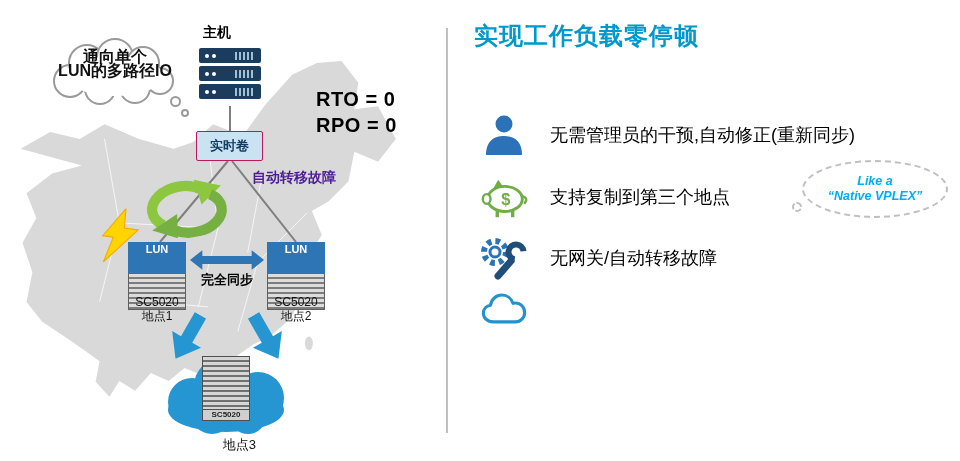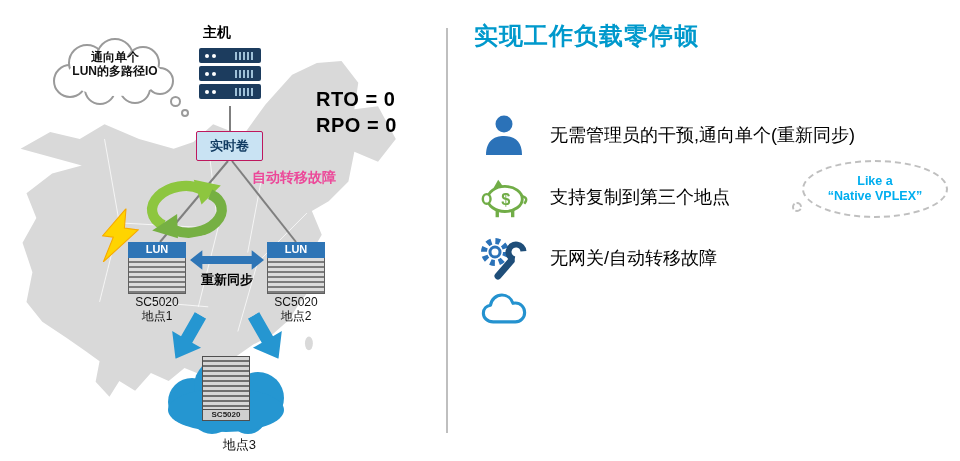--- a/index.html
+++ b/index.html
@@ -7,48 +7,48 @@
   .slide { position:relative; width:960px; height:461px; background:#fff; overflow:hidden; }
   .abs { position:absolute; }
   .preline { white-space:pre-line; }
 
   
   .china-map { left:8px; top:55px; width:430px; height:395px; }
   .connectors { left:0; top:0; width:960px; height:461px; pointer-events:none; }
 
   .thought-cloud-svg { left:45px; top:36px; width:140px; height:70px; }
   .thought-text { left:45px; top:50px; width:140px; text-align:center;
-                  font-size:12px; font-weight:bold; color:#111; line-height:14px; }
+                  font-size:16px; font-weight:bold; color:#111; line-height:14px; }
   .thought-dot { background:#fff; border:2px solid #9a9a9a; border-radius:50%; }
   .dot1 { left:170px; top:96px; width:11px; height:11px; }
   .dot2 { left:181px; top:109px; width:8px; height:8px; }
 
   .host-label { left:203px; top:24px; width:54px; text-align:left; font-size:14px; font-weight:bold; color:#000; }
   .host-server { left:199px; top:48px; width:62px; }
   .host-unit { height:15px; margin-bottom:3px; background:#1c3c5e; border-radius:2px;
                display:flex; align-items:center; padding:0 6px; gap:3px; }
   .host-dot { width:4px; height:4px; background:#fff; border-radius:50%; }
   .host-grill { margin-left:auto; width:20px; height:8px;
                 background:repeating-linear-gradient(90deg,#9fc1d8 0 2px,transparent 2px 4px); }
 
   .volume-box { left:196px; top:131px; width:67px; height:30px; background:#c9e3f3;
                 border:1px solid #be185d; border-radius:2px; color:#123c62;
                 font-size:13px; font-weight:bold; display:flex; align-items:center; justify-content:center; }
 
   .path-note { left:84px; top:115px; font-size:12px; font-weight:bold; color:#111; line-height:15px; }
   .rto-rpo { left:316px; top:86px; font-size:20px; font-weight:bold; color:#000; line-height:26px; letter-spacing:.5px; }
-  .failover-label { left:252px; top:169px; font-size:14px; font-weight:bold; color:#ec4899; }
+  .failover-label { left:252px; top:169px; font-size:14px; font-weight:bold; color:#4c1d95; }
 
   .green-arrows { left:138px; top:178px; width:97px; height:60px; transform:rotate(-10deg); }
   .lightning { left:102px; top:208px; width:36px; height:56; transform:rotate(8deg); }
 
   .array { width:58px; }
   .array-site1 { left:128px; top:242px; }
   .array-site2 { left:267px; top:242px; }
-  .lun-band { height:16px; background:#2e75b6; color:#fff; font-size:11px; font-weight:bold;
+  .lun-band { height:32px; background:#2e75b6; color:#fff; font-size:11px; font-weight:bold;
               text-align:center; line-height:15px; }
   .rack-body { height:36px; border:1px solid #5f5f5f; border-top:none;
                background:repeating-linear-gradient(180deg,#dcdcdc 0 3px,#7d7d7d 3px 5px); }
   .site-label { text-align:center; font-size:12px; color:#111; line-height:14px; }
   .site1-label { left:119px; top:295px; width:76px; }
   .site2-label { left:258px; top:295px; width:76px; }
 
   .sync-arrow { left:190px; top:249px; width:74px; height:22px; }
   .sync-label { left:193px; top:271px; width:68px; text-align:center; font-size:13px; font-weight:bold; color:#000; }
 
@@ -68,21 +68,21 @@
   .divider { left:446px; top:28px; width:2px; height:405px; background:#bfbfbf; }
   .panel-title { left:474px; top:20px; font-size:24px; font-weight:bold; color:#0099cc; letter-spacing:1px; }
 
   .bullet-row { left:478px; display:flex; align-items:center; gap:20px; }
   .row1 { top:114px; } .row2 { top:174px; } .row3 { top:234px; } .row4 { top:293px; }
   .bullet-icon { width:52px; display:flex; justify-content:center; }
   .bullet-text { font-size:18px; color:#000; }
 
   .vplex-bubble { left:802px; top:160px; width:146px; height:58px; border:2px dashed #bfbfbf;
                   border-radius:50%; display:flex; align-items:center; justify-content:center;
-                  text-align:center; font-size:12.5px; font-weight:bold; color:#00aeef; line-height:15px; }
+                  text-align:center; font-size:12.5px; font-weight:bold; color:#00aeef; line-height:15px;font-style:italic; }
   .vplex-tail { left:792px; top:202px; width:10px; height:10px; border:2px dashed #bfbfbf; border-radius:50%; }
 </style>
 </head>
 <body>
 
 <div class="slide">
 
   <svg class="abs china-map" viewBox="0 0 430 400">
     <path fill="#d9d9d9" d="M10,95 L40,78 L70,85 L95,70 L130,85 L165,95 L185,88 L205,70 L235,82
       L258,50 L285,20 L310,8 L335,6 L352,28 L348,55 L372,52 L390,85 L372,108 L348,98 L342,128
@@ -163,21 +163,21 @@
     <div class="rack-body"></div>
   </div>
   <div class="abs site-label site1-label preline">SC5020
 地点1</div>
   <div class="abs site-label site2-label preline">SC5020
 地点2</div>
 
   <svg class="abs sync-arrow" viewBox="0 0 90 26">
     <polygon points="0,13 15,1 15,8 75,8 75,1 90,13 75,25 75,18 15,18 15,25" fill="#2e75b6"></polygon>
   </svg>
-  <div class="abs sync-label">重新同步</div>
+  <div class="abs sync-label">完全同步</div>
 
   <svg class="abs down-arrow down-arrow-left" viewBox="0 0 36 54">
     <polygon points="11,0 25,0 25,30 36,30 18,54 0,30 11,30" fill="#2596d1"></polygon>
   </svg>
   <svg class="abs down-arrow down-arrow-right" viewBox="0 0 36 54">
     <polygon points="11,0 25,0 25,30 36,30 18,54 0,30 11,30" fill="#2596d1"></polygon>
   </svg>
 
   <svg class="abs site3-cloud" viewBox="0 0 132 84">
     <g fill="#2596d1">
@@ -199,21 +199,21 @@
 
   <div class="abs panel-title">实现工作负载零停顿</div>
 
   <div class="abs bullet-row row1">
     <span class="bullet-icon">
       <svg width="40" height="42" viewBox="0 0 40 42">
         <circle cx="20" cy="10" r="8.5" fill="#2b72b8"></circle>
         <path d="M2,41 C2,27 10,22 20,22 C30,22 38,27 38,41 Z" fill="#2b72b8"></path>
       </svg>
     </span>
-    <span class="bullet-text">无需管理员的干预,通向单个(重新同步)</span>
+    <span class="bullet-text">无需管理员的干预,自动修正(重新同步)</span>
   </div>
 
   <div class="abs bullet-row row2">
     <span class="bullet-icon">
       <svg width="54" height="46" viewBox="0 0 54 46">
         <path d="M46,22 q7,2 2,8" fill="none" stroke="#71ad47" stroke-width="2.5"></path>
         <line x1="20" y1="37" x2="20" y2="44" stroke="#71ad47" stroke-width="3.5"></line>
         <line x1="36" y1="37" x2="36" y2="44" stroke="#71ad47" stroke-width="3.5"></line>
         <ellipse cx="28" cy="25" rx="18" ry="13" fill="#ffffff" stroke="#71ad47" stroke-width="3"></ellipse>
         <polygon points="16,14 21,5 26,12" fill="#71ad47"></polygon>

